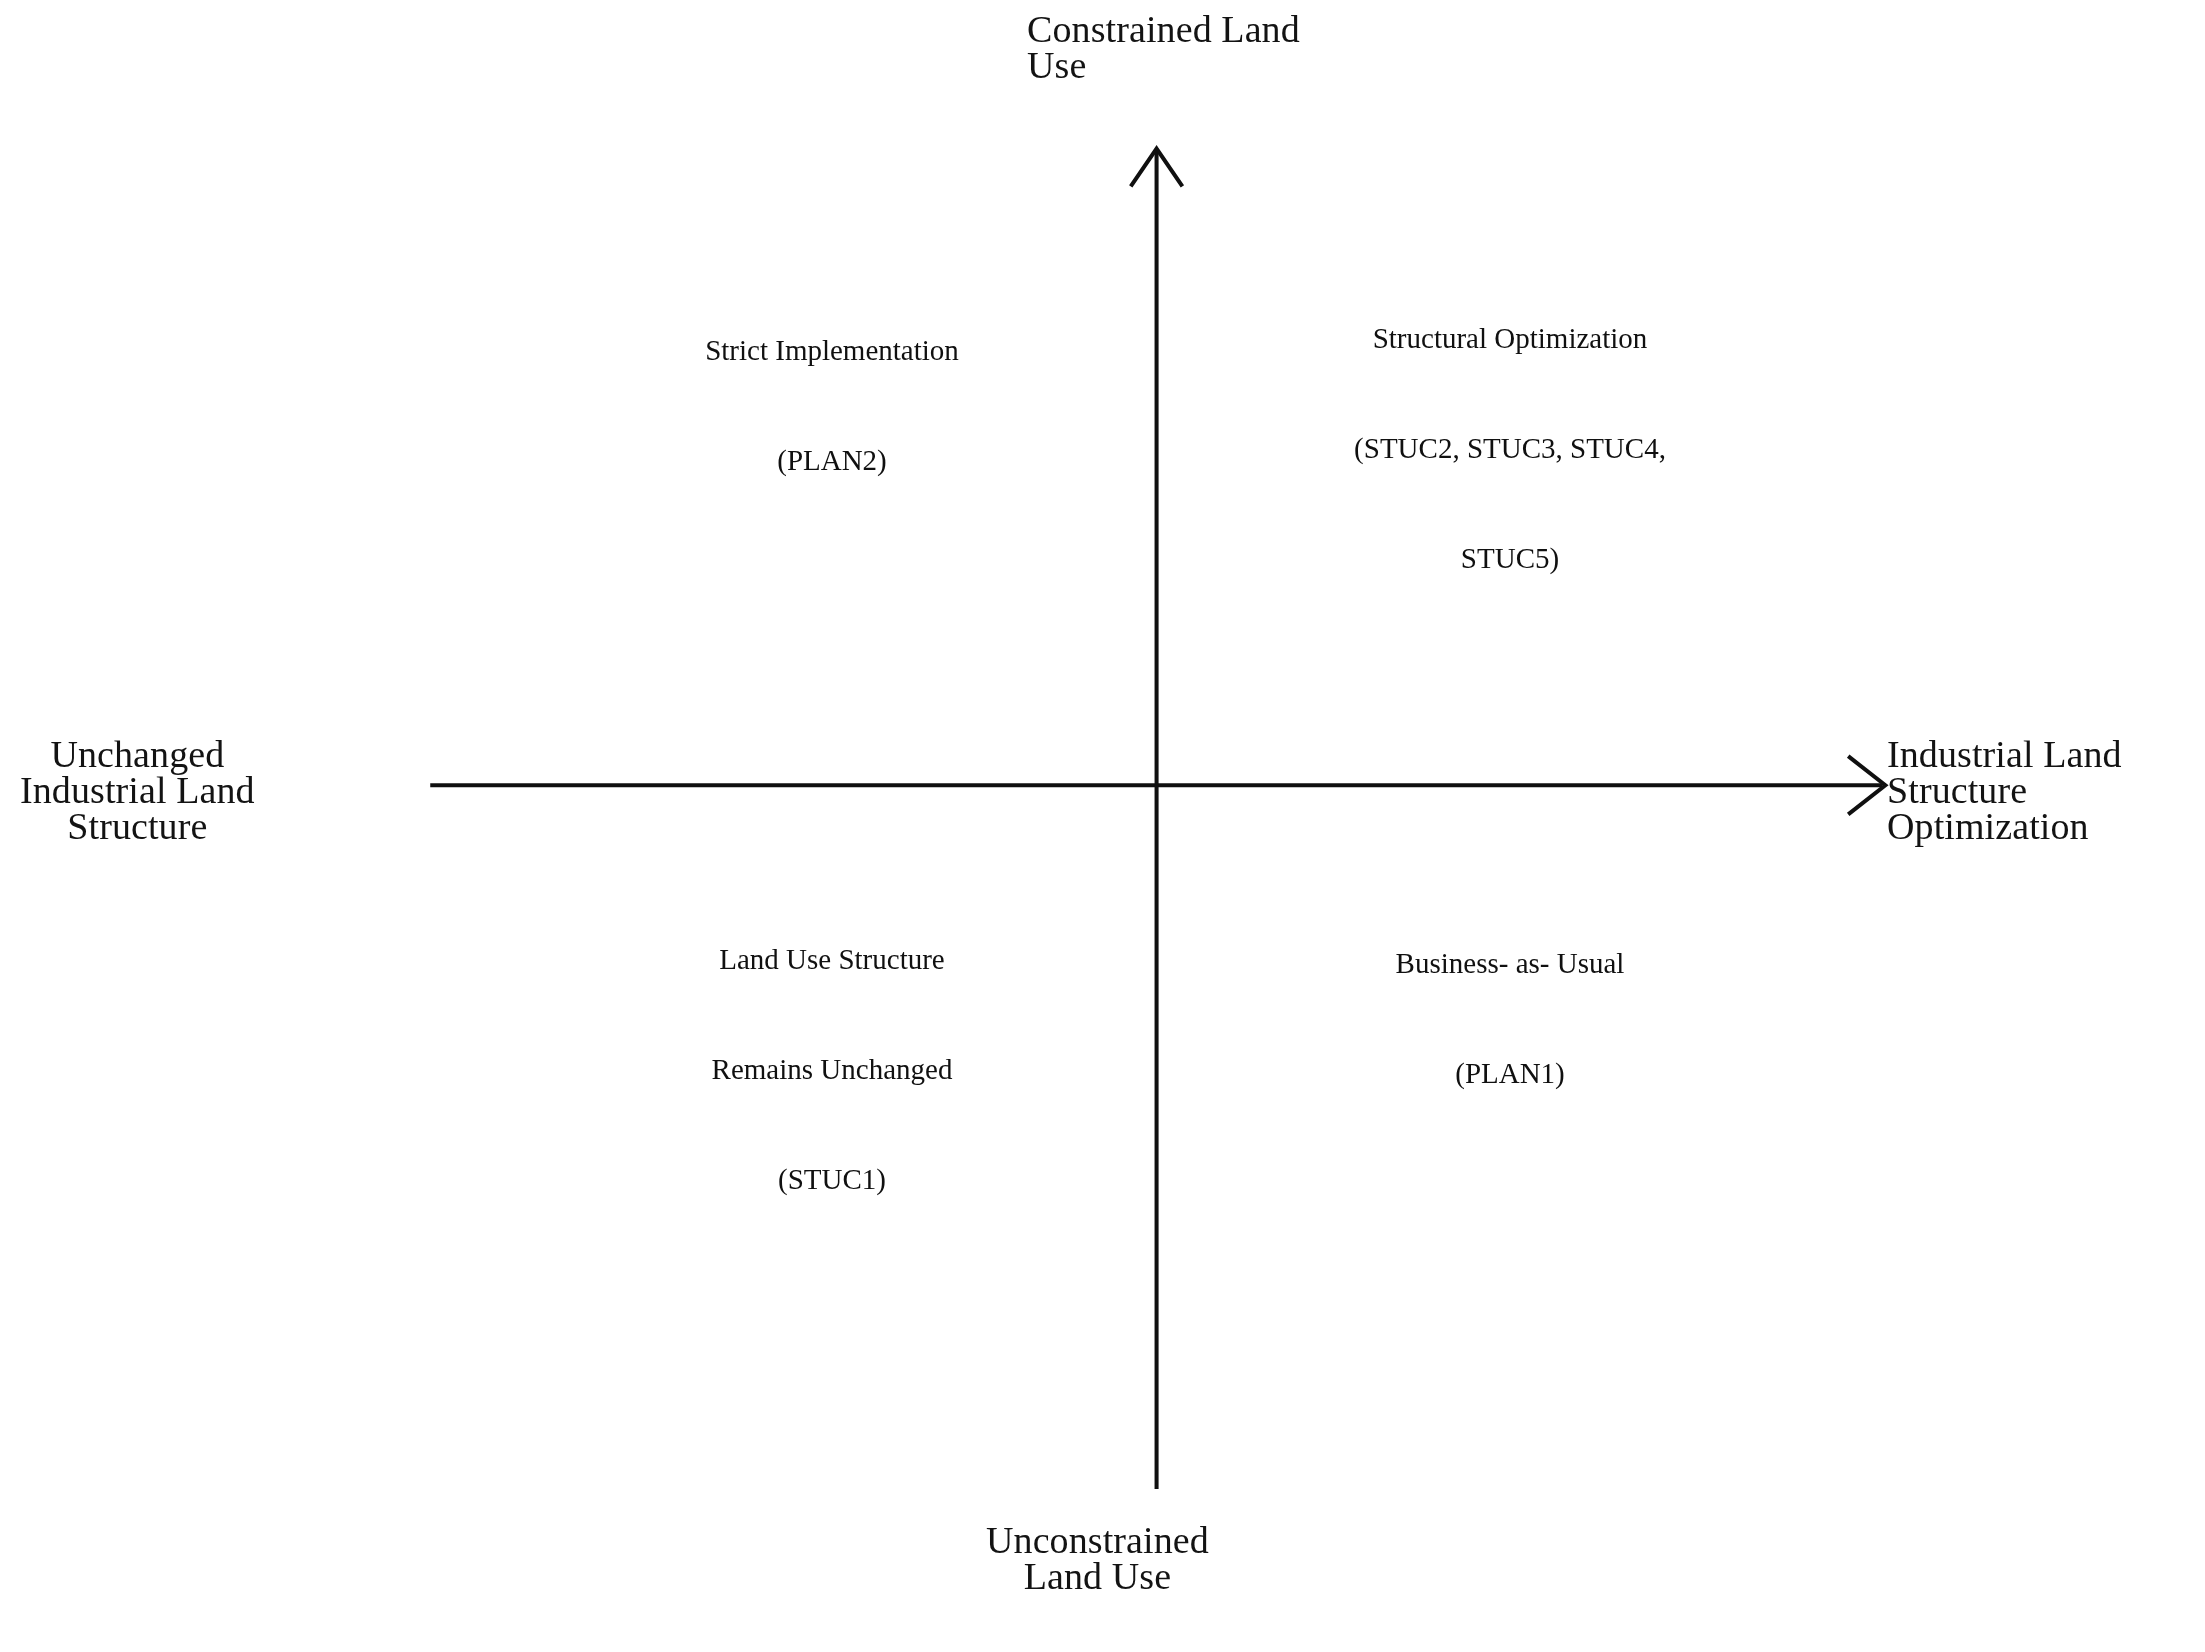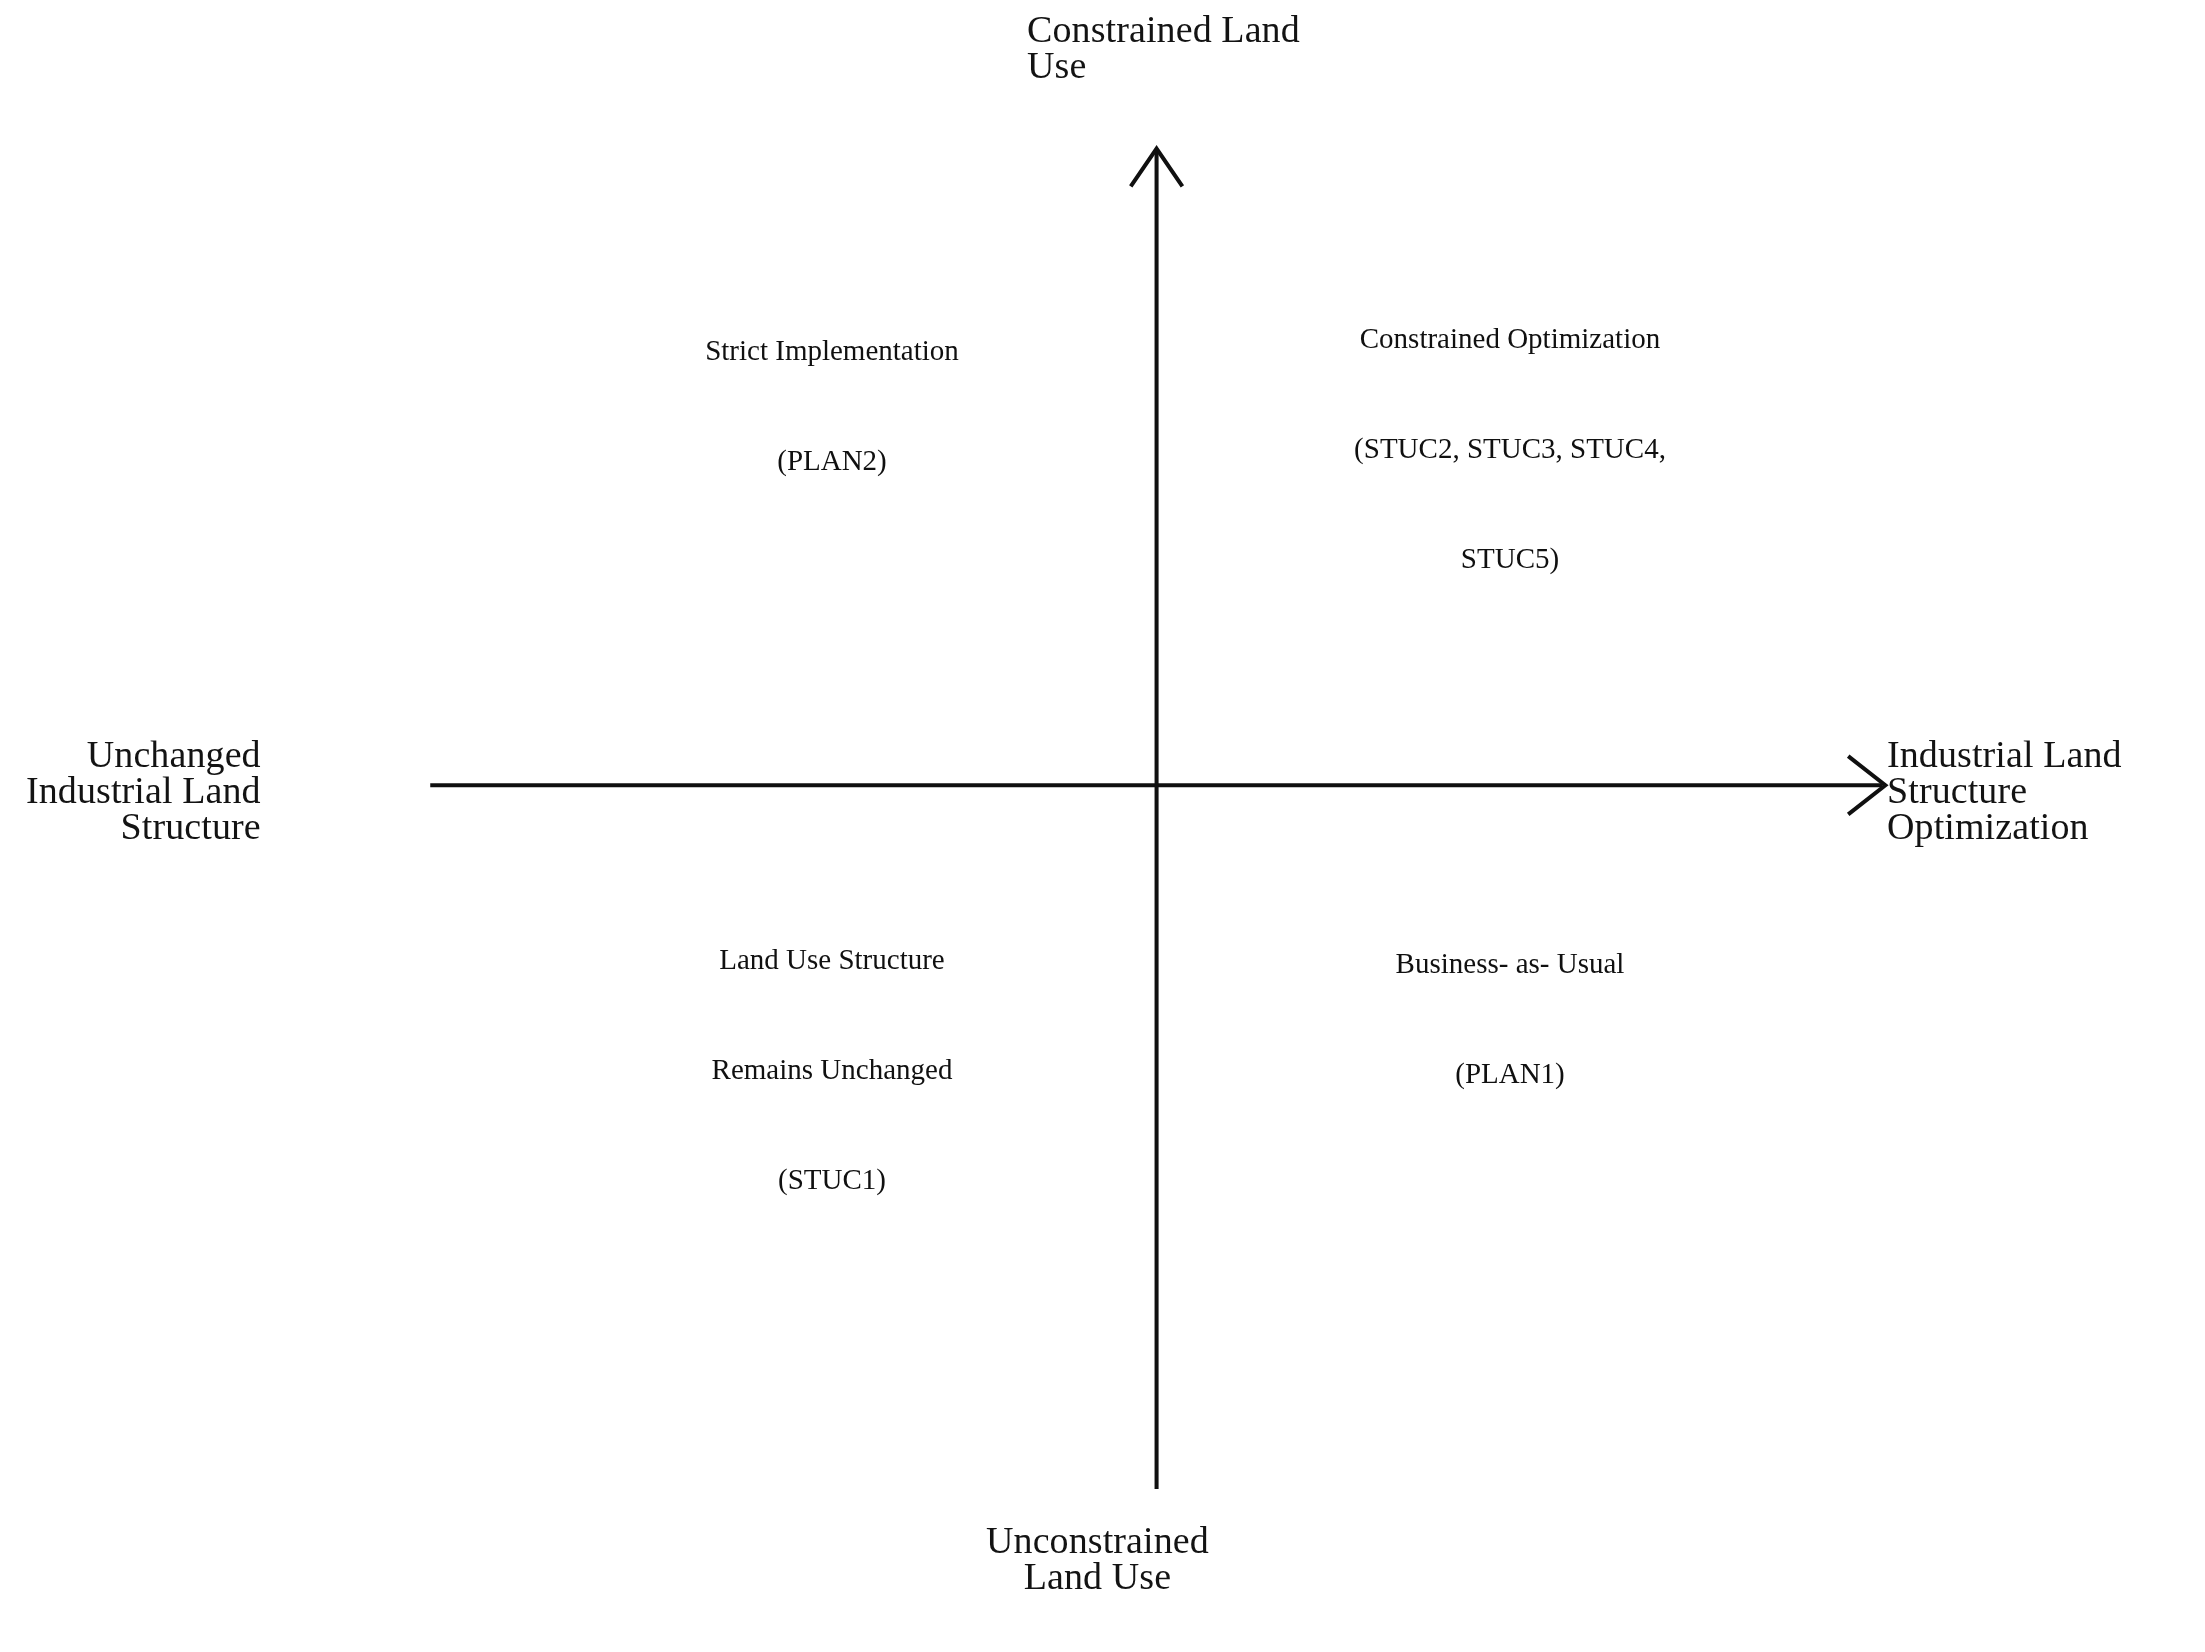--- a/index.html
+++ b/index.html
@@ -40,23 +40,23 @@
     top: 11.3px;
     text-align: left;
     margin-left: 41px;
   }
   #label-bottom {
     left: 986px;
     top: 1522px;
     text-align: center;
   }
   #label-left {
-    left: 26px;
+    left: 20px;
     top: 736px;
-    text-align: right;
+    text-align: center;
   }
   #label-right {
     left: 1887px;
     top: 736px;
     text-align: left;
   }
 
   
   .quadrant {
     position: absolute;
@@ -114,21 +114,21 @@
 Structure</div>
 
   <div class="axis-label" id="label-right">Industrial Land
 Structure
 Optimization</div>
 
   <div class="quadrant" id="quadrant-q2">Strict Implementation
 
 (PLAN2)</div>
 
-  <div class="quadrant" id="quadrant-q1">Constrained Optimization
+  <div class="quadrant" id="quadrant-q1">Structural Optimization
 
 (STUC2, STUC3, STUC4,
 
 STUC5)</div>
 
   <div class="quadrant" id="quadrant-q3">Land Use Structure
 
 Remains Unchanged
 
 (STUC1)</div>

